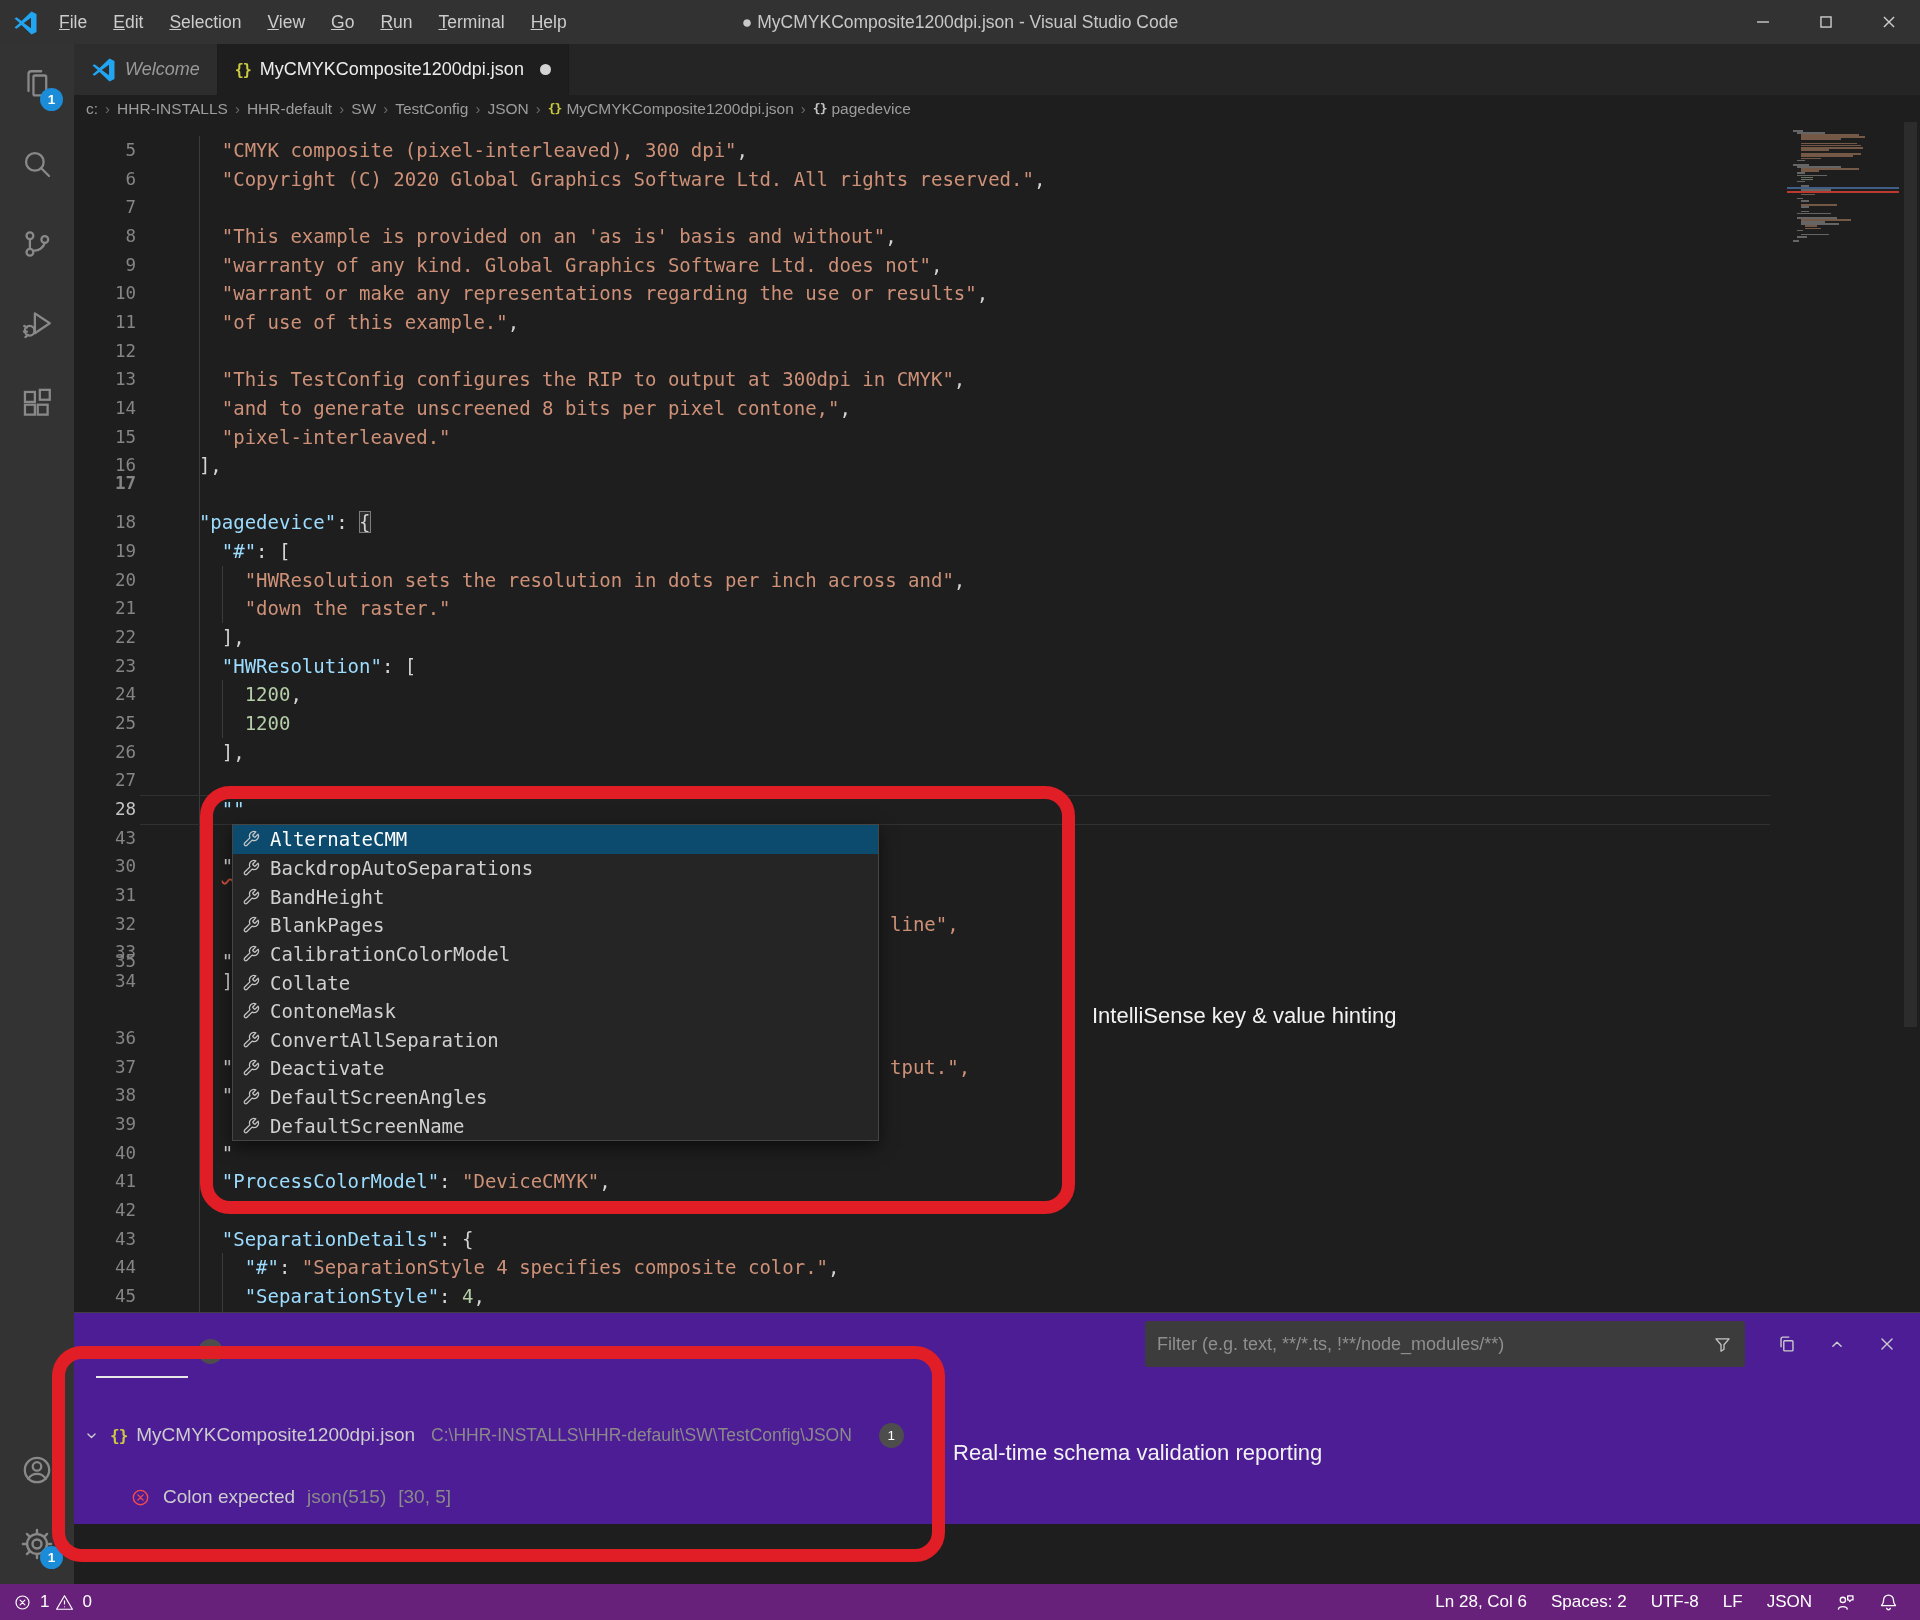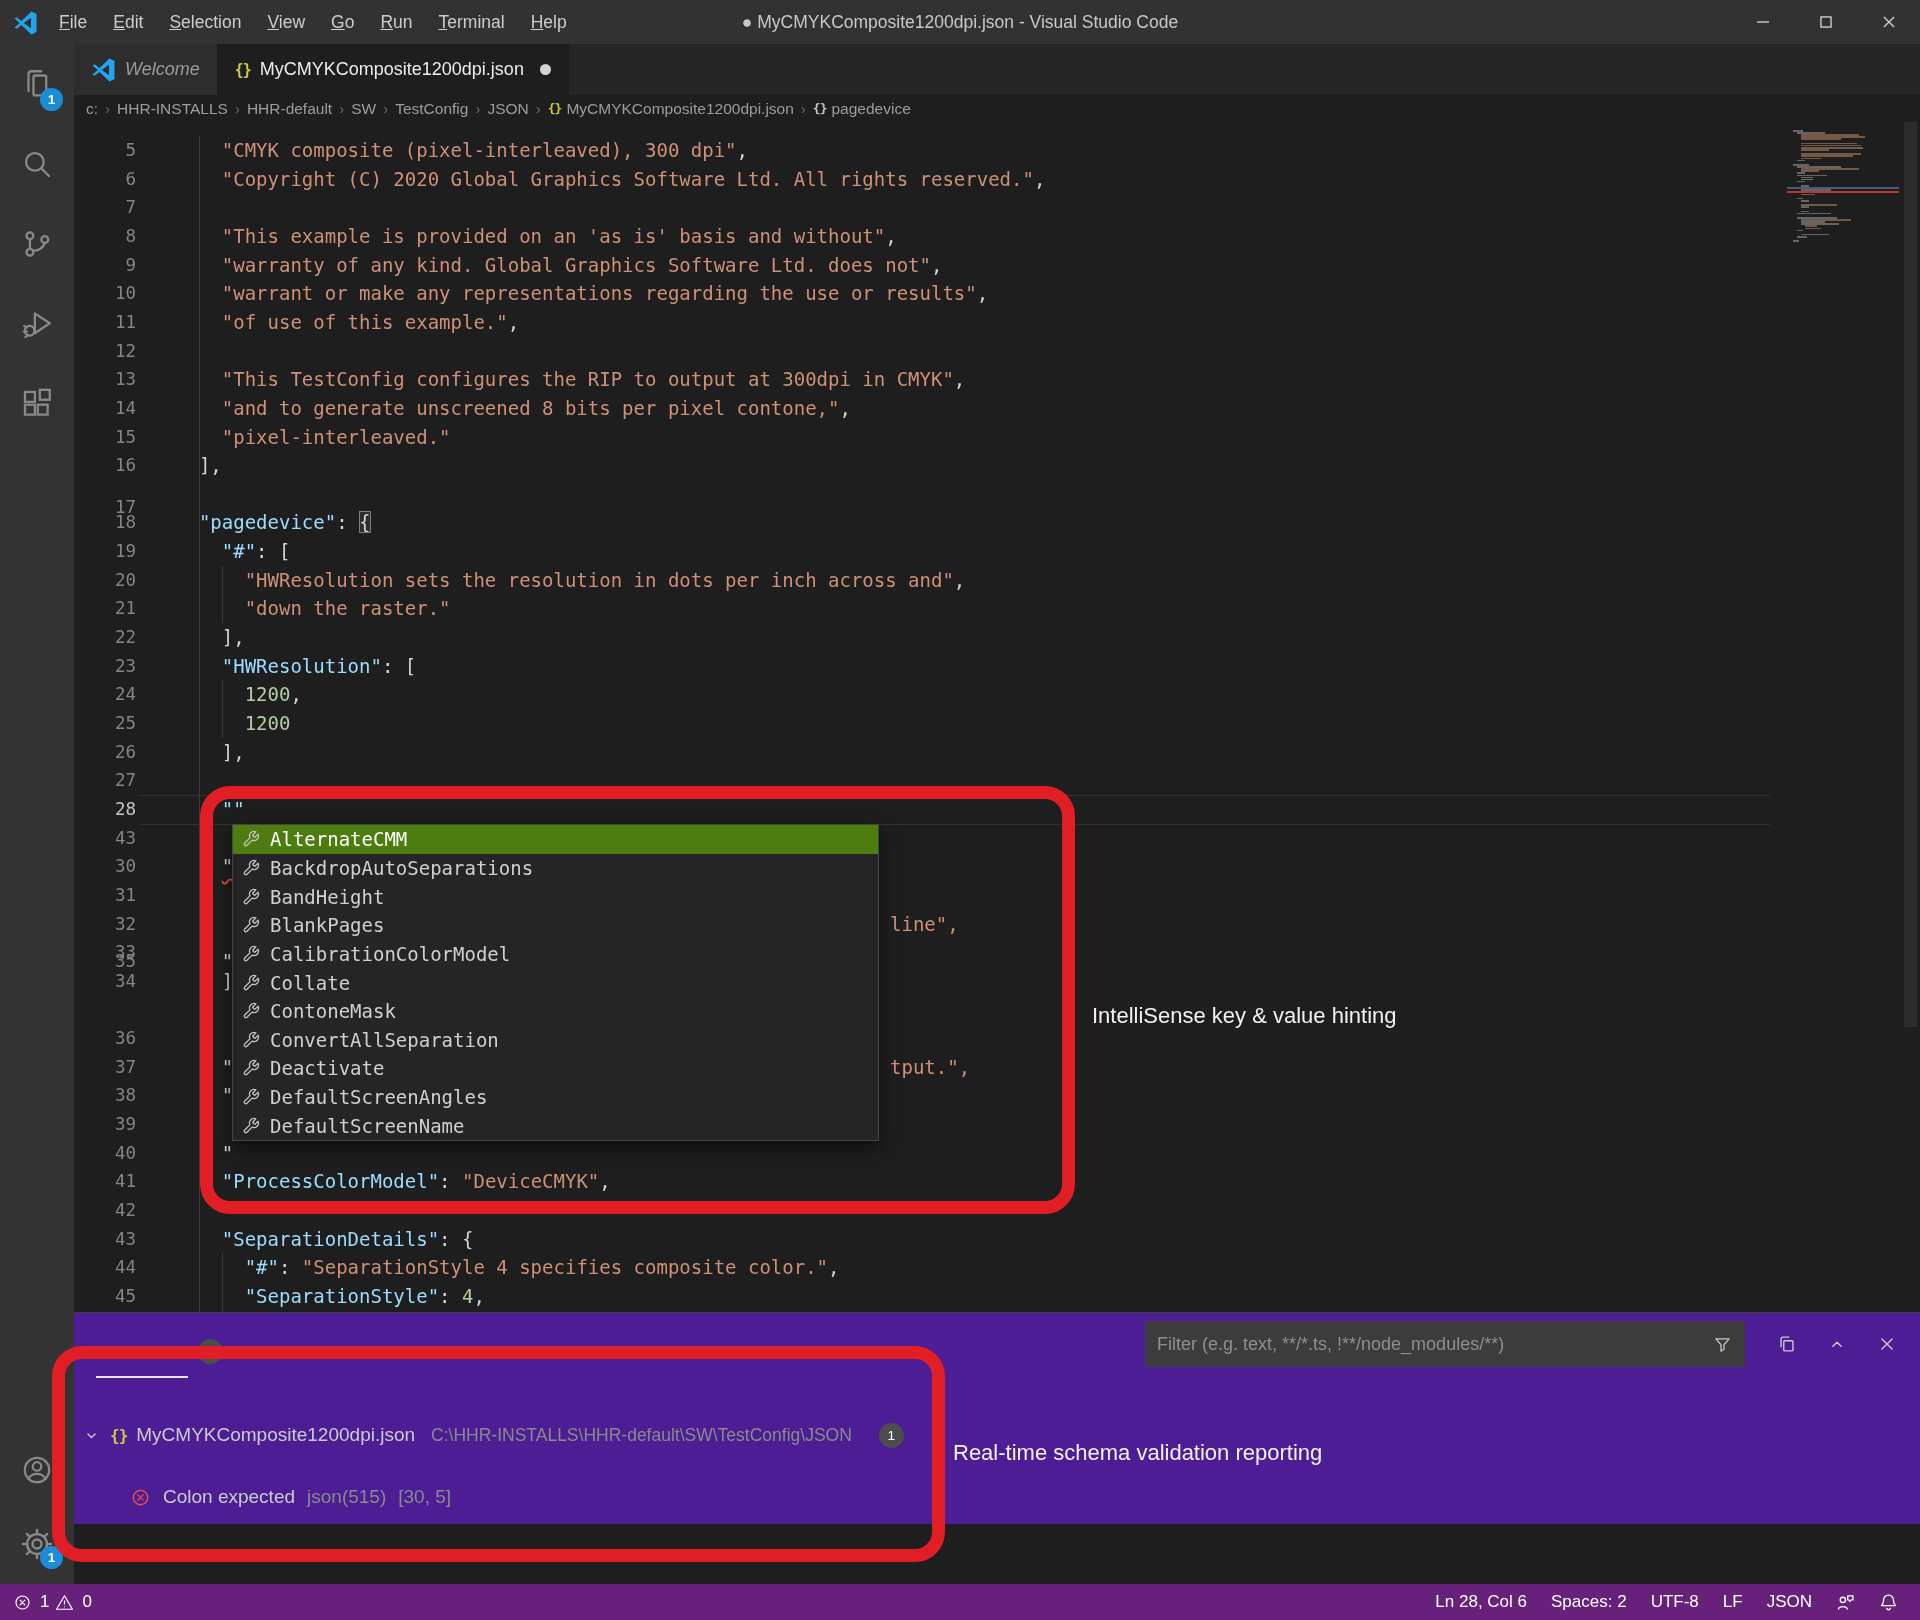--- a/index.html
+++ b/index.html
@@ -51,21 +51,21 @@
   .c-k{color:#9cdcfe}.c-s{color:#ce9178}.c-n{color:#b5cea8}.c-p{color:#d4d4d4}
   .brk{outline:1px solid #7d7d7d;outline-offset:-1px;background:rgba(120,120,120,.18)}
   .sqg{text-decoration:underline;text-decoration-style:wavy;text-decoration-color:#d4533b;text-decoration-thickness:1.5px;text-underline-offset:5px}
   .frag{position:absolute;line-height:28.65px;white-space:pre}
   .guide{position:absolute;width:1px;background:#3c3c3c}
   .clb{position:absolute;left:66px;width:1630px;height:1px;background:#313131}
 
   
   #suggest{position:absolute;left:158px;top:702px;width:647px;background:#252526;border:1px solid #454545;box-shadow:0 6px 16px rgba(0,0,0,.55);z-index:4}
   .sug-row{height:28.65px;display:flex;align-items:center;gap:10px;padding-left:9px;color:#d0d0d0;font-size:19px;white-space:pre}
-  .sug-row.sel{background:#4d7c0f;color:#ffffff}
+  .sug-row.sel{background:#0c4a6e;color:#ffffff}
   .sug-row svg{flex:0 0 auto;color:#c5c5c5}
 
   
   #minimap{position:absolute;left:1713px;top:8px;width:112px;height:130px}
   .mm-bar{position:absolute;height:1.6px;opacity:.55}
   .mm-mark{position:absolute;left:0;width:112px}
   #scrollthumb{position:absolute;left:1830px;top:0;width:13px;height:905px;background:rgba(121,121,121,.17)}
 
   
   #panel{position:absolute;left:74px;top:1312px;width:1846px;height:212px;background:#4c1d95;border-top:1px solid #3f3f3f;z-index:6}
@@ -317,21 +317,21 @@
         <div class="code"><span class="c-s">    "and to generate unscreened 8 bits per pixel contone,"</span><span class="c-p">,</span></div>
       </div>
       <div class="row" style="top: 300.5px;">
         <div class="ln">15</div>
         <div class="code"><span class="c-s">    "pixel-interleaved."</span></div>
       </div>
       <div class="row" style="top: 329.15px;">
         <div class="ln">16</div>
         <div class="code"><span class="c-p">  ],</span></div>
       </div>
-      <div class="row" style="top: 371px;">
+      <div class="row" style="top: 347px; font-weight: bold;">
         <div class="ln">17</div>
         <div class="code"></div>
       </div>
       <div class="row" style="top: 386.45px;">
         <div class="ln">18</div>
         <div class="code"><span class="c-k">  "pagedevice"</span><span class="c-p">: </span><span class="c-p brk">{</span></div>
       </div>
       <div class="row" style="top: 415.1px;">
         <div class="ln">19</div>
         <div class="code"><span class="c-k">    "#"</span><span class="c-p">: [</span></div>

